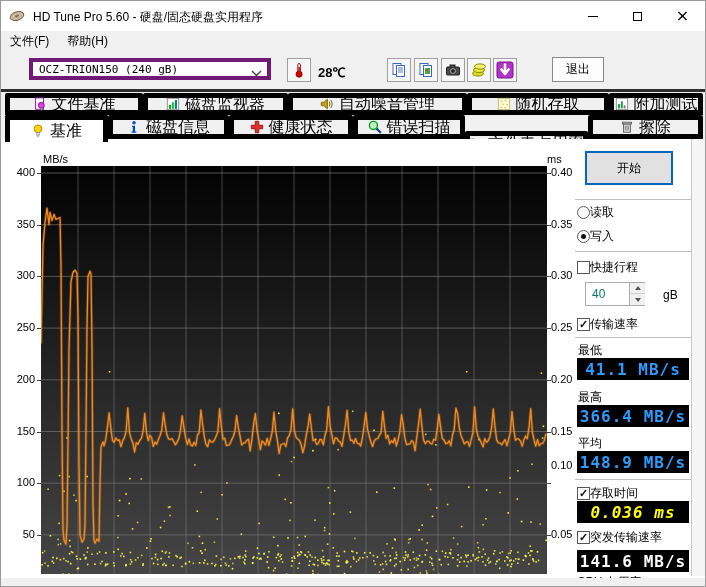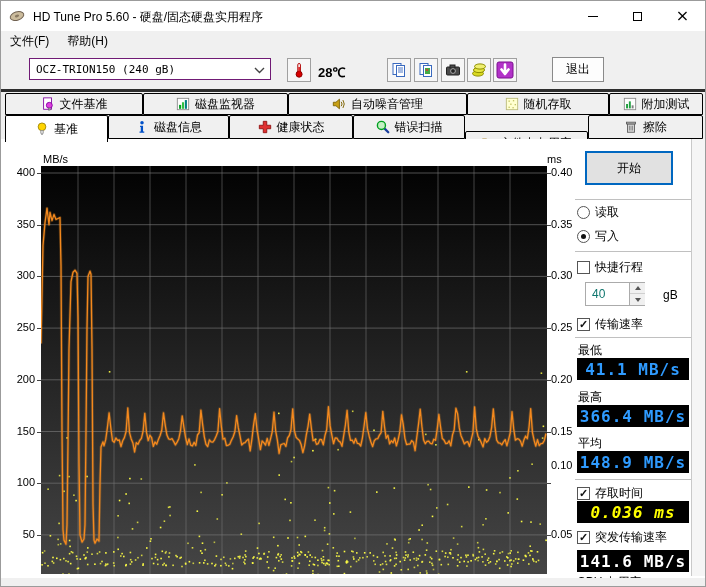--- a/index.html
+++ b/index.html
@@ -15,52 +15,52 @@
   .title-text { position:absolute; left:32px; top:8px; font-size:12px; white-space:nowrap; }
   .winbtn { position:absolute; top:0; width:45px; height:30px; display:flex; align-items:center; justify-content:center; }
   .winbtn.min { right:90px; } .winbtn.max { right:45px; } .winbtn.close { right:0; }
   .glyph-min { display:block; width:10px; border-top:1px solid #000; }
   .glyph-max { display:block; width:9px; height:9px; border:1px solid #000; }
   .glyph-close { font-size:16px; line-height:1; font-family:"DejaVu Sans",sans-serif; }
   
   .menubar { position:absolute; left:0; top:30px; width:100%; height:20px; background:#f0f0f0; display:flex; align-items:center; }
   .menu-item { font-size:12px; padding:2px 9px; }
   .toolbar { position:absolute; left:0; top:50px; width:100%; height:38px; background:#f0f0f0; }
-  .combo { position:absolute; left:28px; top:7px; width:242px; height:22px; background:#fff; border:1px solid #701a75;
+  .combo { position:absolute; left:28px; top:7px; width:242px; height:22px; background:#fff; border:4px solid #701a75;
            font-family:"DejaVu Sans Mono",monospace; font-size:11px; display:flex; align-items:center; padding:0 22px 0 6px; }
   .combo .chev { position:absolute; right:5px; top:7px; }
   .tbtn { position:absolute; top:7px; width:24px; height:24px; background:#f6f6f6; border:1px solid #a0a0a0;
           display:flex; align-items:center; justify-content:center; }
   .temp-label { position:absolute; left:317px; top:12px; font-size:13px; font-weight:bold; }
   .exit-btn { position:absolute; left:551px; top:6px; width:52px; height:25px; background:#fdfdfd; border:1px solid #8a8a8a;
               font-size:12px; display:flex; align-items:center; justify-content:center; }
   .tool-sep-dark { position:absolute; left:0; top:88px; width:100%; height:3px; background:#2e2e2e; }
   
   .tabs-bg { position:absolute; left:0; top:91px; width:100%; height:47px; background:#f0f0f0; }
   .tab { position:absolute; height:22px; display:flex; align-items:center; justify-content:center; gap:5px;
-         font-size:12px; background:#f0f0f0; border:1px solid #000000; border-radius:2px 2px 0 0; white-space:nowrap; }
+         font-size:16px; background:#f0f0f0; border:5px solid #000000; border-radius:2px 2px 0 0; white-space:nowrap; }
   .tab svg { flex:0 0 auto; }
   .tab.row1 { top:92px; }
   .tab.row2 { top:114px; height:24px; }
   .tab.active { background:#fff; height:27px; border-bottom:none; z-index:3; }
   
   .content { position:absolute; left:0; top:138px; width:690px; height:437px; background:#fff; }
   .right-edge-line { position:absolute; left:690px; top:138px; width:1px; height:437px; background:#c9c9c9; }
   .right-edge-fill { position:absolute; left:691px; top:138px; width:15px; height:437px; background:#f5f5f5; }
   .bottom-strip { position:absolute; left:0; top:577px; width:100%; height:10px; background:#f0f0f0; z-index:6; }
   .axis-unit { position:absolute; font-size:11px; color:#000; }
   .tick-label { position:absolute; font-size:11px; color:#000; }
   .tick-mark { position:absolute; width:4px; height:1px; background:#444; }
   #plot-wrap { position:absolute; left:40px; top:165px; width:506px; height:408px; }
   
   .panel-label { position:absolute; font-size:12px; white-space:nowrap; }
   .start-btn { position:absolute; left:584px; top:150px; width:88px; height:34px; background:#e1e1e1;
                border:2px solid #0067c0; font-size:12px; display:flex; align-items:center; justify-content:center; }
   .sep { position:absolute; left:574px; width:116px; height:1px; background:#c0c0c0; }
-  .opt-row { position:absolute; left:576px; display:flex; align-items:center; gap:5px; font-size:12px; white-space:nowrap; }
+  .opt-row { position:absolute; left:576px; display:flex; align-items:center; font-size:12px; white-space:nowrap; }
   .radio { width:13px; height:13px; border:1px solid #555; border-radius:50%; background:#fff; position:relative; flex:0 0 auto; }
   .radio.sel::after { content:""; position:absolute; left:3px; top:3px; width:5px; height:5px; border-radius:50%; background:#111; }
   .cbox { width:13px; height:13px; border:1px solid #555; background:#fff; font-size:11px; font-weight:bold;
           line-height:11px; text-align:center; color:#111; flex:0 0 auto; }
   .spinbox { position:absolute; left:584px; top:281px; width:60px; height:24px; border:1px solid #ababab; background:#fff; }
   .spin-value { position:absolute; left:6px; top:4px; font-size:12px; color:#0f766e; }
   .spin-btns { position:absolute; right:0; top:0; width:15px; height:22px; border-left:1px solid #ababab; }
   .spin-up,.spin-down { position:absolute; left:0; width:15px; height:11px; background:#f0f0f0; display:flex; align-items:center; justify-content:center; }
   .spin-up { top:0; border-bottom:1px solid #d0d0d0; } .spin-down { bottom:0; }
   .tri-up { width:0; height:0; border-left:3px solid transparent; border-right:3px solid transparent; border-bottom:4px solid #555; }

